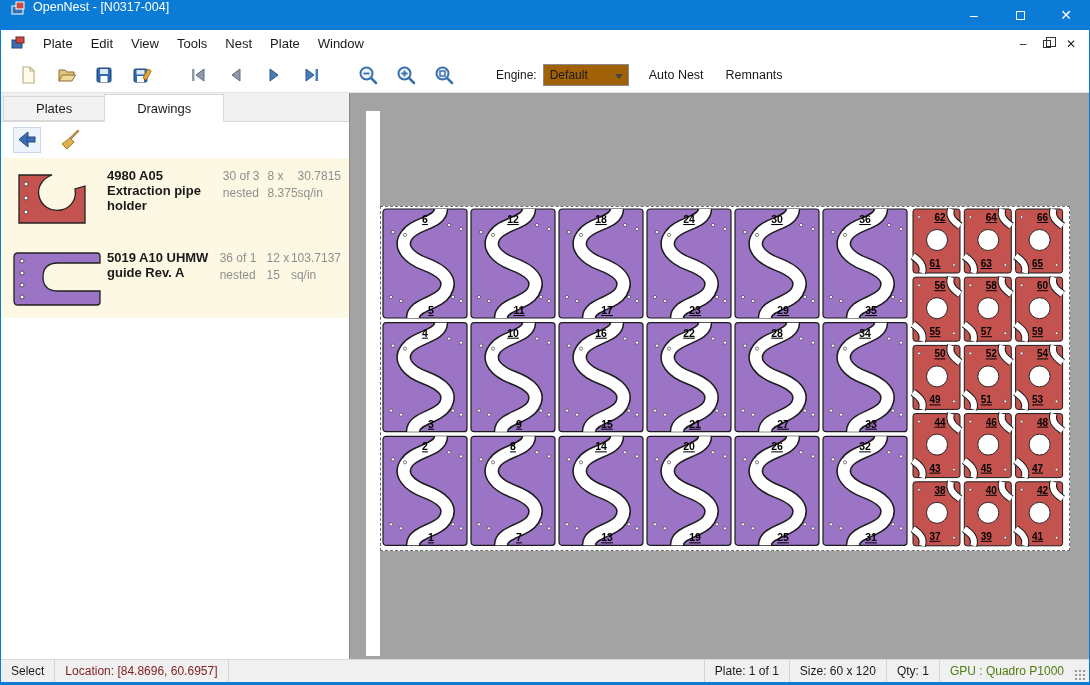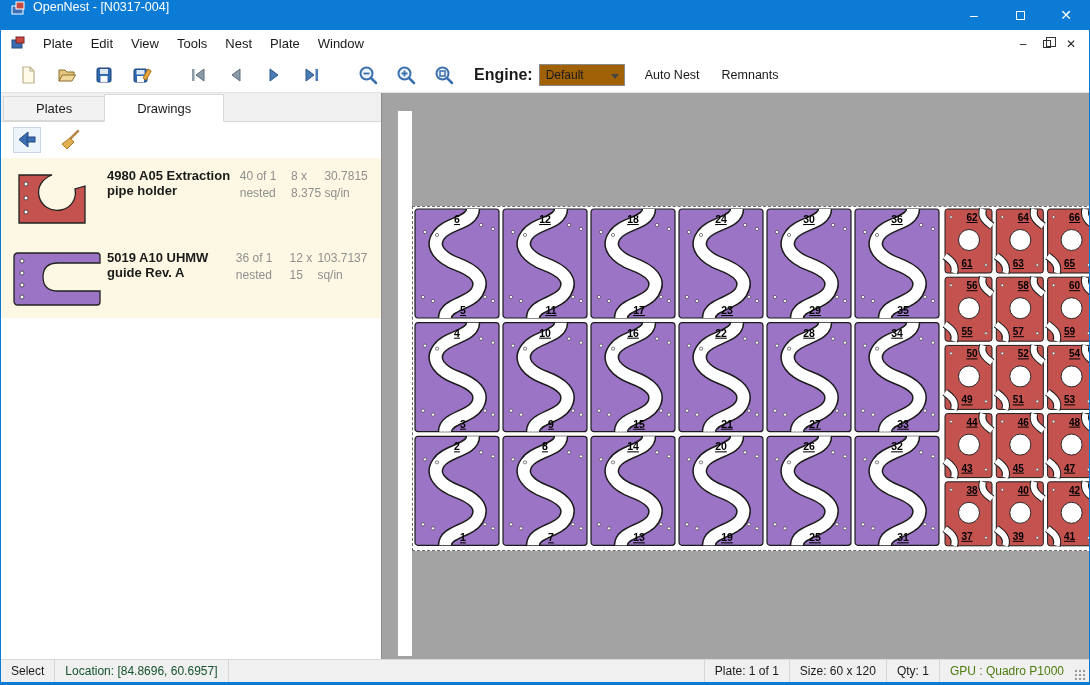--- a/index.html
+++ b/index.html
@@ -25,28 +25,28 @@
   .menu-item{padding:0 9px;font-size:13px;height:100%;display:flex;align-items:center}
   .mdi-controls{margin-left:auto;display:flex;align-items:center;margin-right:8px;gap:4px}
   .mdi-btn{width:20px;height:18px;display:flex;align-items:center;justify-content:center;font-size:12px;color:#222}
   .restore-box{position:relative;width:8px;height:8px;border:1px solid #333;background:#fff}
   .restore-box::before{content:"";position:absolute;left:2px;top:-4px;width:8px;height:8px;border:1px solid #333}
 
   
   .toolbar{height:36px;background:#fff;display:flex;align-items:center;padding-left:8px;border-bottom:1px solid #e3e3e3;flex:0 0 auto}
   .tool-btn{width:38px;height:30px;display:flex;align-items:center;justify-content:center}
   .tgap{margin-left:18px}
-  .engine-label{font-weight:bold;margin-left:11px;font-size:16px}
+  .engine-label{font-weight:normal;margin-left:33px;font-size:12px}
   .combo{width:86px;height:22px;border:1px solid #8a8a8a;background:#a16207;display:flex;align-items:center;margin-left:6px;padding-left:6px;position:relative}
   .combo-arrow{position:absolute;right:5px;top:9px;width:0;height:0;border-left:4px solid transparent;border-right:4px solid transparent;border-top:5px solid #444}
   .text-btn{margin-left:18px;font-size:12.5px;padding:4px 2px}
 
   
   .main{display:flex;flex:1;min-height:0}
-  .left-panel{width:380px;display:flex;flex-direction:column;background:#f0f0f0;flex:0 0 auto}
+  .left-panel{width:348px;display:flex;flex-direction:column;background:#f0f0f0;flex:0 0 auto}
   .tabstrip{height:29px;display:flex;align-items:flex-end;padding-left:2px;border-bottom:1px solid #d8d8d8}
   .tab{height:25px;padding:0 32px;display:flex;align-items:center;background:#f2f2f2;border:1px solid #d8d8d8;margin-right:-1px;font-size:13px}
   .tab.active{background:#fff;height:28px;border-bottom:1px solid #fff;margin-bottom:-1px;position:relative;z-index:3}
   .panel-body{flex:1;background:#fff;display:flex;flex-direction:column;min-height:0}
   .panel-toolbar{height:36px;display:flex;align-items:center;gap:14px;padding-left:12px}
   .ptool-btn{width:28px;height:26px;display:flex;align-items:center;justify-content:center}
   .ptool-btn.framed{border:1px solid #c9d6e8;background:#eef4fb}
   .drawing-item{display:flex;background:#fcf8e3;padding:8px 8px 8px 6px}
   .thumb{width:100px;flex:0 0 auto;display:flex;align-items:center;justify-content:center}
   .item-text{display:flex;flex-direction:row;padding-top:2px}
@@ -55,21 +55,21 @@
 
   .canvas{flex:1;background:#a3a3a3;position:relative;border-left:1px solid #8c8c8c;min-width:0}
   .white-strip{position:absolute;left:16px;top:18px;width:14px;height:545px;background:#fff}
   .plate{position:absolute;left:30px;top:113px;width:690px;height:345px;background:#fff;border:1px dashed #6a6a6a}
 
   
   .statusbar{height:23px;background:#f0f0f0;border-top:1px solid #d9d9d9;display:flex;align-items:center;font-size:12px;flex:0 0 auto}
   .sb-cell{padding:0 10px;height:100%;display:flex;align-items:center;white-space:nowrap}
   .sb-r{border-right:1px solid #d5d5d5}
   .sb-l{border-left:1px solid #d5d5d5}
-  .sb-loc{color:#14532d;min-width:160px}
+  .sb-loc{color:#7f1d1d;min-width:160px}
   .sb-spacer{flex:1}
   .sb-green{color:#4d7c0f}
   .grip{width:12px;height:12px;margin:8px 3px 0 0;background-image:radial-gradient(#9a9a9a 1px,transparent 1.3px);background-size:4px 4px}
   .bottom-border{height:3px;background:#0b7bd6;flex:0 0 auto}
 </style>
 </head>
 <body>
 
 <div class="titlebar">
   <span class="app-icon">
@@ -221,21 +221,21 @@
         <div class="thumb">
           <svg viewBox="0 0 90 66" width="90" height="66">
             <path d="M7,9 L40,9 C30,13 25,21 27,30 C29,40 39,46 49,44 C59,42 65,33 63,23 L73,20 L73,57 L7,57 Z" stroke="#222" stroke-width="1.3" fill="#c4534f"></path>
             <circle cx="14" cy="18" r="2" fill="#fff" stroke="#333" stroke-width="0.8"></circle>
             <circle cx="14" cy="32" r="2" fill="#fff" stroke="#333" stroke-width="0.8"></circle>
             <circle cx="14" cy="46" r="2" fill="#fff" stroke="#333" stroke-width="0.8"></circle>
           </svg>
         </div>
         <div class="item-text">
           <div class="item-title">4980 A05 Extraction pipe holder</div>
-          <div class="item-detail">40 of 1 nested</div>
+          <div class="item-detail">30 of 3 nested</div>
           <div class="item-detail">8 x 8.375</div>
           <div class="item-detail">30.7815 sq/in</div>
         </div>
       </div>
 
       <div class="drawing-item">
         <div class="thumb">
           <svg viewBox="0 0 95 62" width="95" height="62">
             <path d="M8,5 H87 Q90,5 90,8 V15 H48 C38,15 33,20 33,29 C33,38 38,43 48,43 H90 V54 Q90,57 87,57 H8 Q4,57 4,53 V9 Q4,5 8,5 Z" stroke="#222" stroke-width="1.3" fill="#9b74c6"></path>
             <circle cx="12" cy="13" r="2" fill="#fff" stroke="#333" stroke-width="0.8"></circle>

